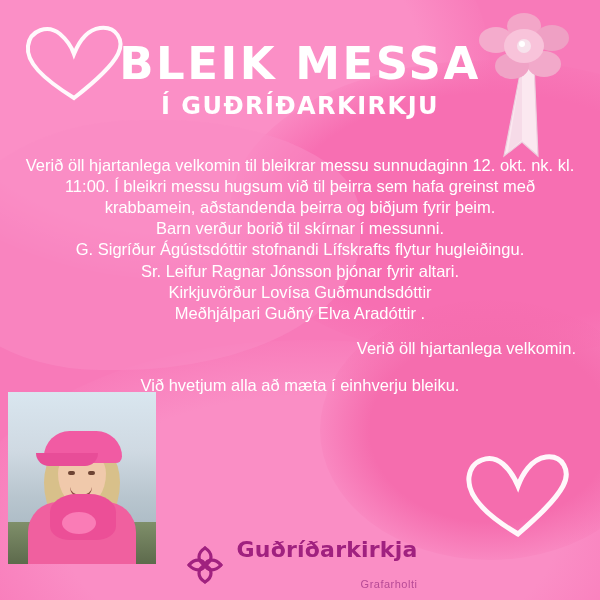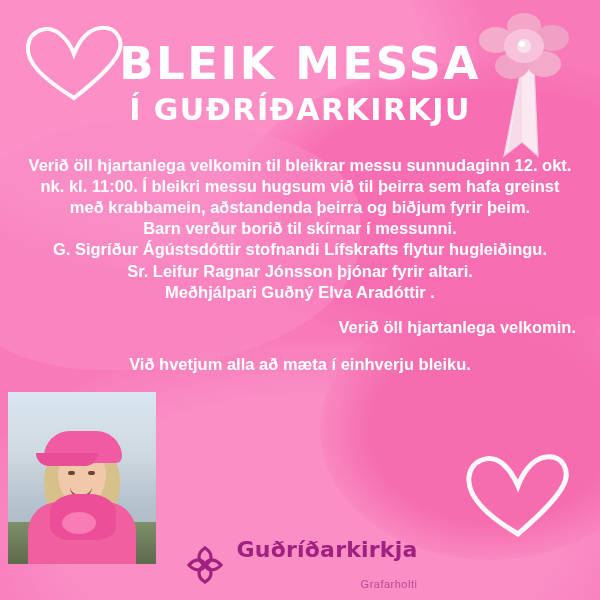--- a/index.html
+++ b/index.html
@@ -94,21 +94,21 @@
     font-size: 45px;
     letter-spacing: 2.5px;
     font-weight: bold;
     color: #ffffff;
     line-height: 1.05;
     margin: 0;
     text-transform: uppercase;
     font-family: "DejaVu Sans", sans-serif;
   }
   .title-sub {
-    font-size: 30px;
+    font-size: 24px;
     letter-spacing: 1.5px;
     font-weight: bold;
     color: #ffffff;
     line-height: 1.1;
     margin: 6px 0 0 0;
     text-transform: uppercase;
     font-family: "DejaVu Sans", sans-serif;
   }
 
   .body-text {
@@ -116,21 +116,20 @@
     top: 155px;
     left: 24px;
     width: 552px;
     text-align: center;
     color: #ffffff;
     font-size: 16.5px;
     line-height: 1.28;
   }
   .body-text p {
     margin: 0;
-    font-weight: bold;
   }
   .para-gap {
     margin-top: 14px !important;
     text-align: right;
   }
   .para-gap2 {
     margin-top: 16px !important;
   }
 
   
@@ -318,20 +317,21 @@
   <div class="title-wrap">
     <div class="title-main">BLEIK MESSA</div>
     <div class="title-sub">Í GUÐRÍÐARKIRKJU</div>
   </div>
 
   <div class="body-text">
     <p>Verið öll hjartanlega velkomin til bleikrar messu sunnudaginn 12. okt. nk. kl. 11:00. Í bleikri messu hugsum við til þeirra sem hafa greinst með krabbamein, aðstandenda þeirra og biðjum fyrir þeim.</p>
     <p>Barn verður borið til skírnar í messunni.</p>
     <p>G. Sigríður Ágústsdóttir stofnandi Lífskrafts flytur hugleiðingu.</p>
     <p>Sr. Leifur Ragnar Jónsson þjónar fyrir altari.</p>
+    <p>Kirkjuvörður Lovísa Guðmundsdóttir</p>
     <p>Meðhjálpari Guðný Elva Aradóttir .</p>
     <p class="para-gap">Verið öll hjartanlega velkomin.</p>
     <p class="para-gap2">Við hvetjum alla að mæta í einhverju bleiku.</p>
   </div>
 
   <div class="photo">
     <div class="photo-sky"></div>
     <div class="photo-grass"></div>
     <div class="photo-person">
       <div class="p-hair"></div>

